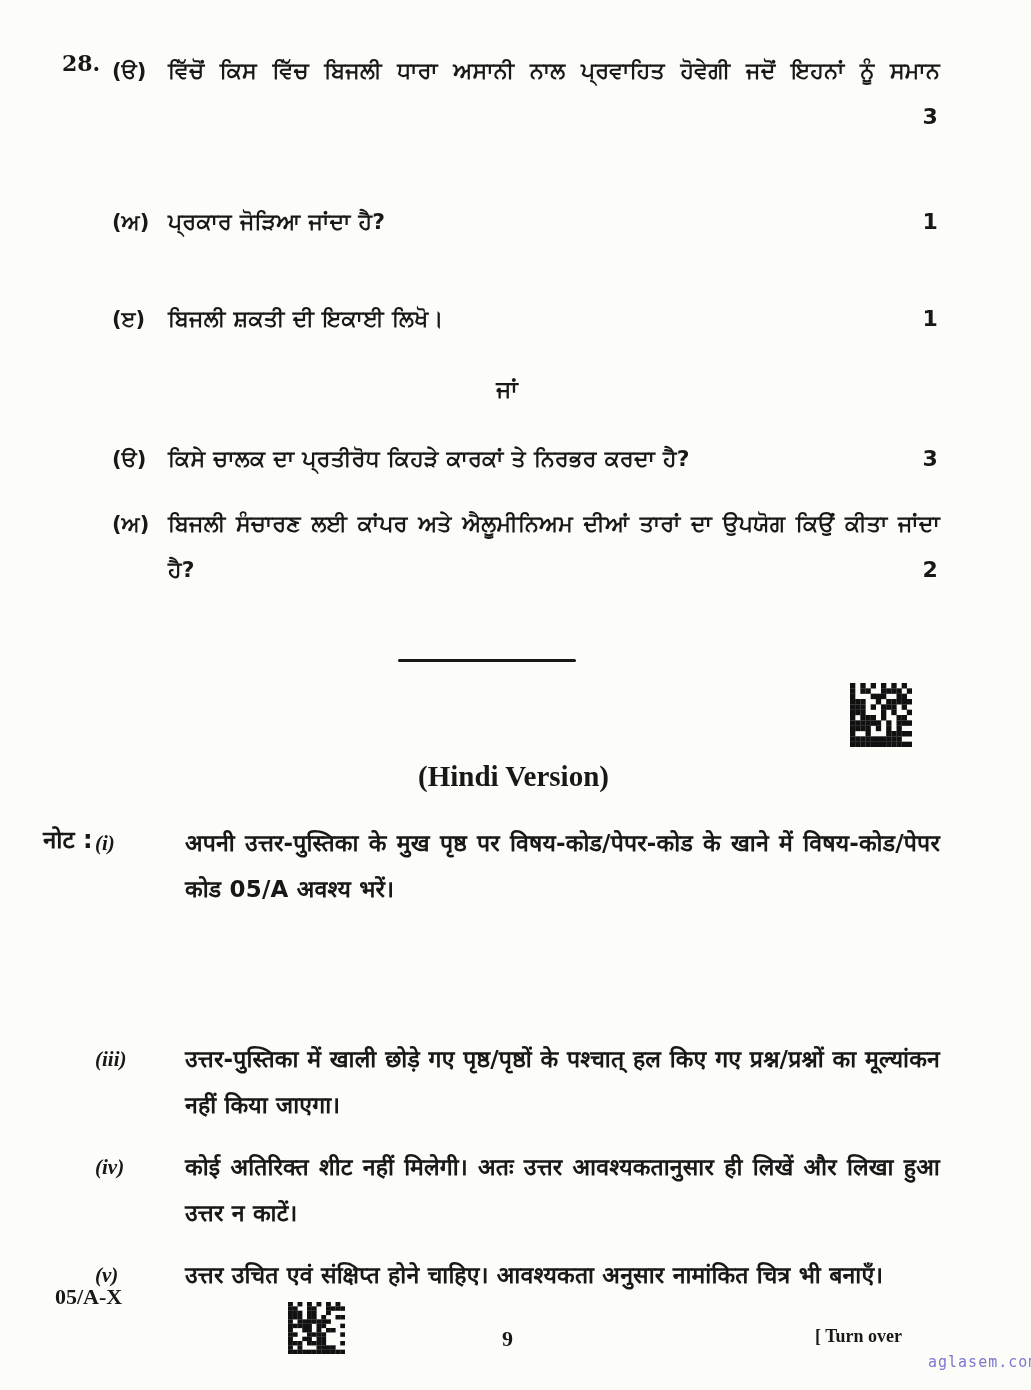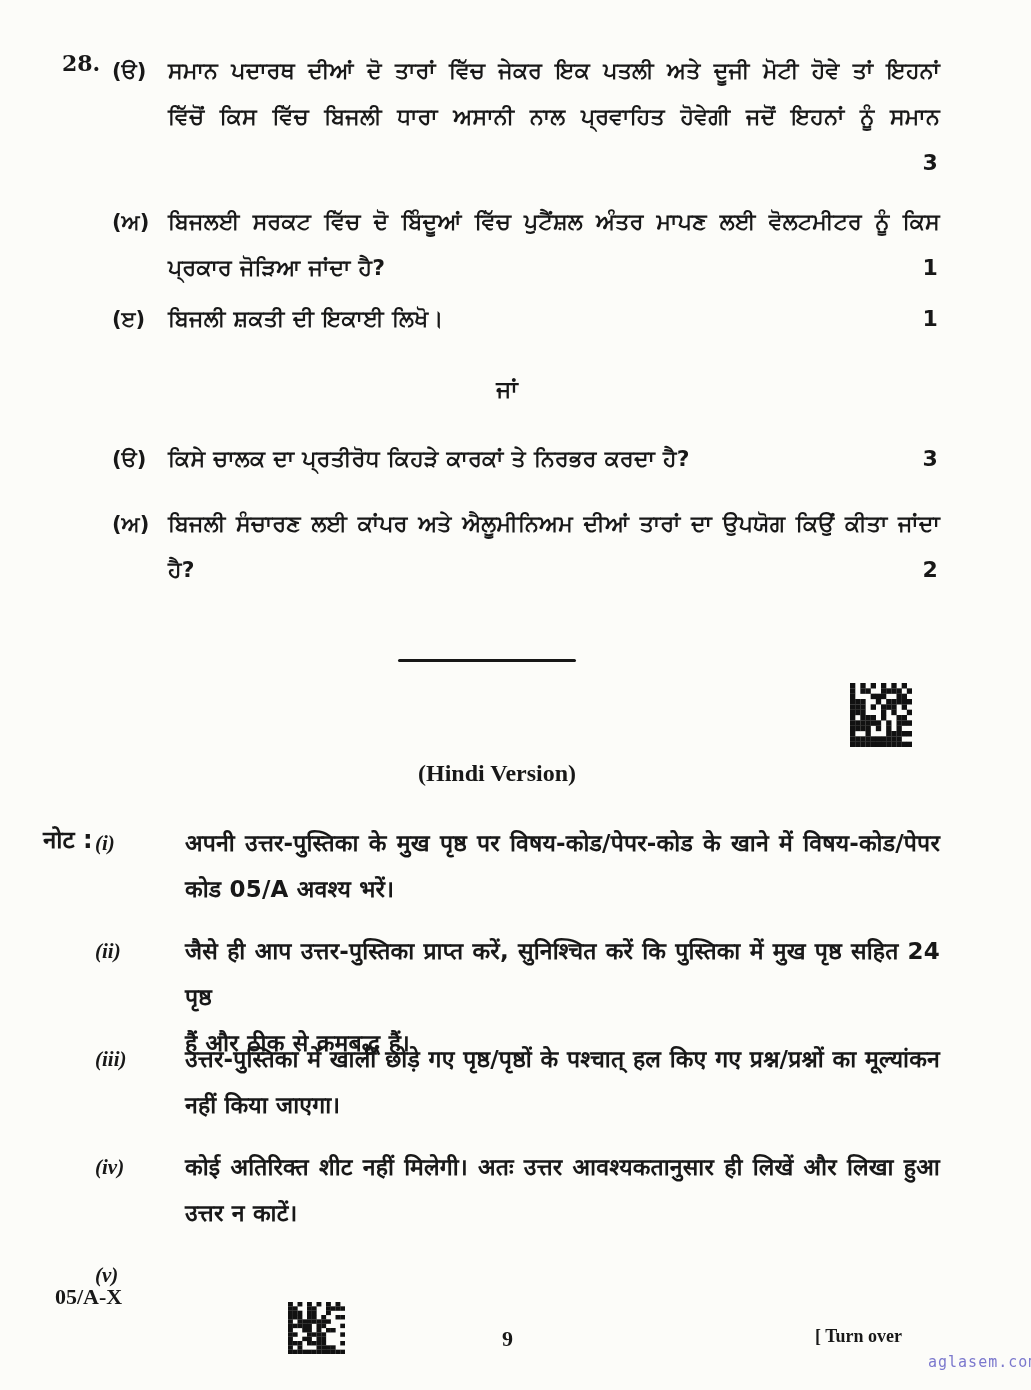--- a/index.html
+++ b/index.html
@@ -54,21 +54,21 @@
     border-radius:2px;
   }
   .dm{position:absolute;}
   .dm rect{fill:#111;}
   .dm-mid{left:850px;top:683px;width:62px;height:64px;}
   .dm-foot{left:288px;top:1302px;width:57px;height:52px;}
   
   .hv-heading{
     position:absolute;left:418px;top:760px;
     font-family:"Liberation Serif",serif;
-    font-size:24px;font-weight:bold;
+    font-size:29px;font-weight:bold;
   }
   .note-label{
     position:absolute;left:43px;top:822px;
     font-size:24px;font-weight:700;
   }
   .note{position:absolute;left:95px;width:845px;}
   .note .num{
     position:absolute;left:0;top:0;
     font-family:"Liberation Serif",serif;
     font-style:italic;
@@ -112,32 +112,30 @@
 </head>
 <body>
 
 <div class="page" style="color: rgb(24, 24, 24);">
 
   <div class="qnum">28.</div>
 
   <div class="qblock" style="top:48px;">
     <span class="plabel">(ੳ)</span>
     <div class="lines">
-      <div class="full">ਸਮਾਨ ਪਦਾਰਥ ਦੀਆਂ ਦੋ ਤਾਰਾਂ ਵਿੱਚ ਜੇਕਰ ਇਕ ਪਤਲੀ ਅਤੇ ਦੂਜੀ ਮੋਟੀ ਹੋਵੇ ਤਾਂ ਇਹਨਾਂ</div>
       <div class="full">ਵਿੱਚੋਂ ਕਿਸ ਵਿੱਚ ਬਿਜਲੀ ਧਾਰਾ ਅਸਾਨੀ ਨਾਲ ਪ੍ਰਵਾਹਿਤ ਹੋਵੇਗੀ ਜਦੋਂ ਇਹਨਾਂ ਨੂੰ ਸਮਾਨ</div>
       <div>
         <span class="marks">3</span>
       </div>
     </div>
   </div>
 
   <div class="qblock" style="top:199px;">
     <span class="plabel">(ਅ)</span>
     <div class="lines">
-      <div class="full">ਬਿਜਲਈ ਸਰਕਟ ਵਿੱਚ ਦੋ ਬਿੰਦੂਆਂ ਵਿੱਚ ਪੁਟੈਂਸ਼ਲ ਅੰਤਰ ਮਾਪਣ ਲਈ ਵੋਲਟਮੀਟਰ ਨੂੰ ਕਿਸ</div>
       <div>
         <span>ਪ੍ਰਕਾਰ ਜੋੜਿਆ ਜਾਂਦਾ ਹੈ?</span>
         <span class="marks">1</span>
       </div>
     </div>
   </div>
 
   <div class="qblock" style="top:296px;">
     <span class="plabel">(ੲ)</span>
     <div class="lines">
@@ -277,46 +275,42 @@
   <div class="note-label">नोट :</div>
 
   <div class="note" style="top:820px;">
     <span class="num">(i)</span>
     <div class="ntext">
       <div class="full">अपनी उत्तर-पुस्तिका के मुख पृष्ठ पर विषय-कोड/पेपर-कोड के खाने में विषय-कोड/पेपर</div>
       <div>कोड 05/A अवश्य भरें।</div>
     </div>
   </div>
 
-  <div class="note" style="top:928px;">
-    <span class="num">(ii)</span>
-    <div class="ntext">
-      <div class="full">जैसे ही आप उत्तर-पुस्तिका प्राप्त करें, सुनिश्चित करें कि पुस्तिका में मुख पृष्ठ सहित 24 पृष्ठ</div>
-      <div>हैं और ठीक से क्रमबद्ध हैं।</div>
-    </div>
-  </div>
 
   <div class="note" style="top:1036px;">
     <span class="num">(iii)</span>
     <div class="ntext">
       <div class="full">उत्तर-पुस्तिका में खाली छोड़े गए पृष्ठ/पृष्ठों के पश्चात् हल किए गए प्रश्न/प्रश्नों का मूल्यांकन</div>
       <div>नहीं किया जाएगा।</div>
     </div>
   </div>
 
   <div class="note" style="top:1144px;">
     <span class="num">(iv)</span>
     <div class="ntext">
       <div class="full">कोई अतिरिक्त शीट नहीं मिलेगी। अतः उत्तर आवश्यकतानुसार ही लिखें और लिखा हुआ</div>
       <div>उत्तर न काटें।</div>
     </div>
   </div>
 
   <div class="note" style="top:1252px;">
     <span class="num">(v)</span>
+    <div class="ntext">
+      <div>उत्तर उचित एवं संक्षिप्त होने चाहिए। आवश्यकता अनुसार नामांकित चित्र भी बनाएँ।</div>
+    </div>
   </div>
 
   <div class="paper-code">05/A-X</div>
   <svg class="dm dm-foot" id="dm-foot" viewBox="0 0 60 60" preserveAspectRatio="none">
       <rect x="0.00" y="0.00" width="5.15" height="5.15"></rect>
       <rect x="10.00" y="0.00" width="5.15" height="5.15"></rect>
       <rect x="20.00" y="0.00" width="5.15" height="5.15"></rect>
       <rect x="30.00" y="0.00" width="5.15" height="5.15"></rect>
       <rect x="40.00" y="0.00" width="5.15" height="5.15"></rect>
       <rect x="50.00" y="0.00" width="5.15" height="5.15"></rect>

